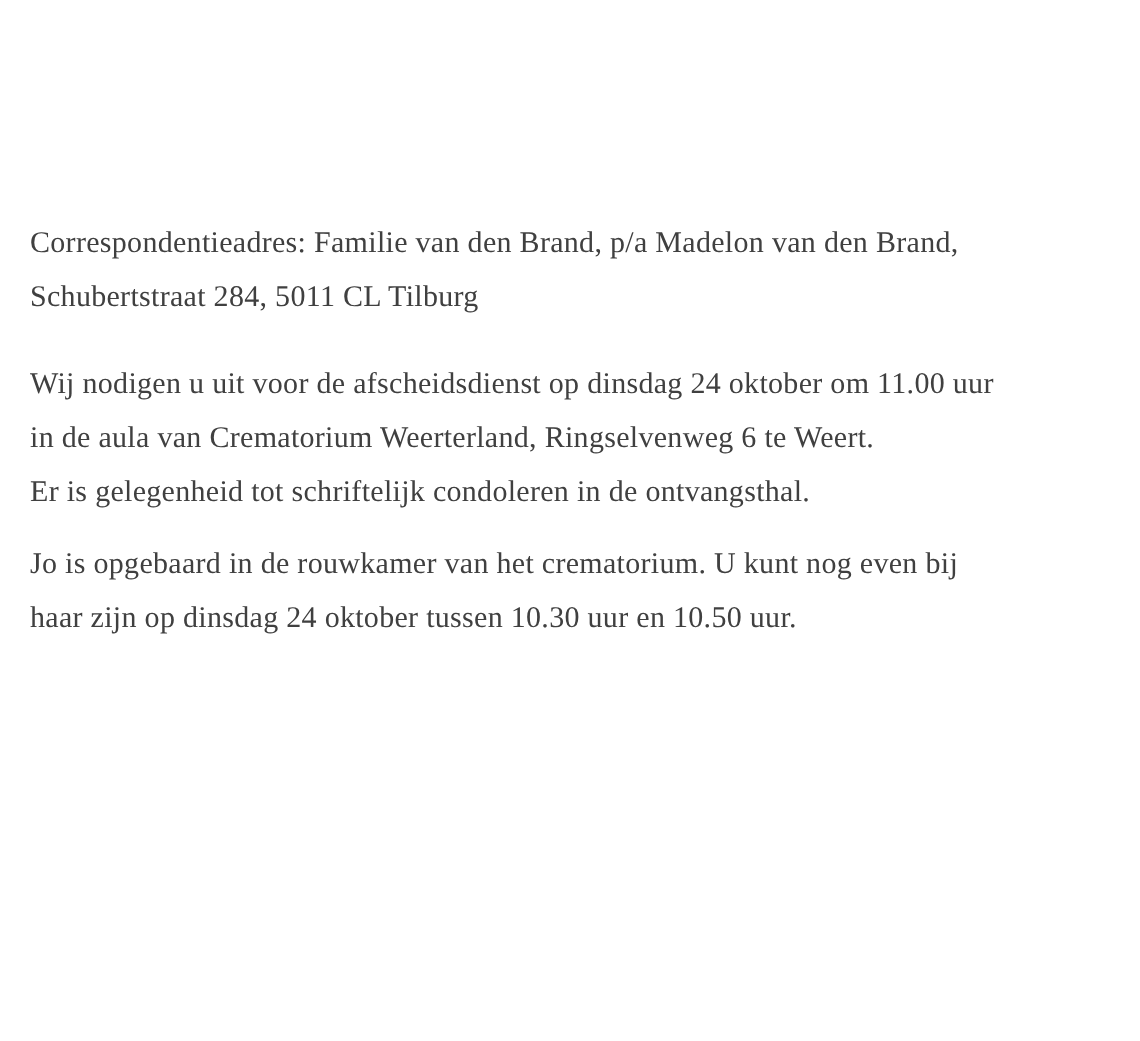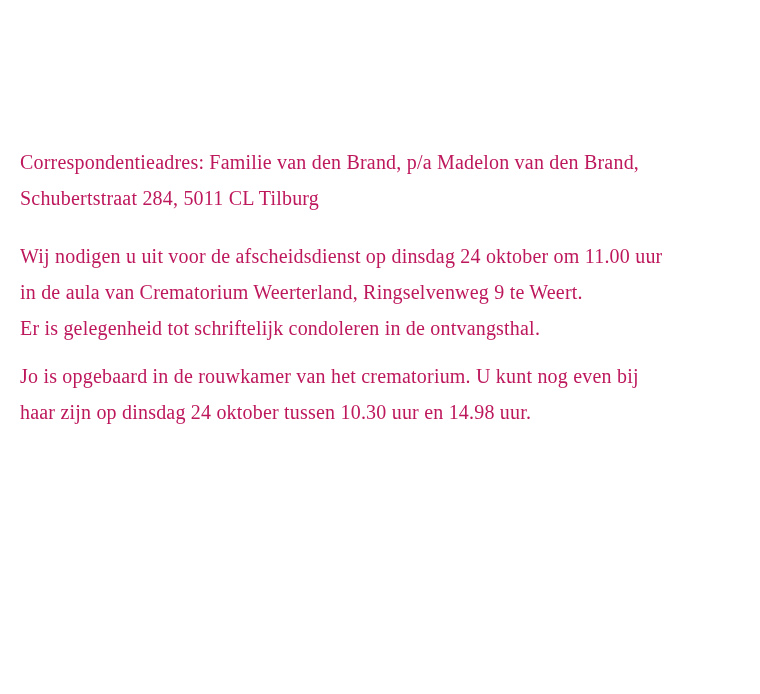--- a/index.html
+++ b/index.html
@@ -12,21 +12,21 @@
     height: 694px;
     overflow: hidden;
     position: relative;
   }
   .page {
     position: relative;
     width: 760px;
     height: 694px;
     background: #ffffff;
     font-family: "Liberation Serif", "DejaVu Serif", serif;
-    color: #be185d;
+    color: #404040;
   }
   .para {
     position: absolute;
     left: 20px;
     right: 18px;
     margin: 0;
     white-space: pre-line;
     font-size: 20px;
     line-height: 36px;
     letter-spacing: 0.2px;
@@ -42,19 +42,19 @@
   }
 </style>
 </head>
 <body>
 
 <div class="page">
   <p class="para para-correspondence">Correspondentieadres: Familie van den Brand, p/a Madelon van den Brand,
 Schubertstraat 284, 5011 CL Tilburg</p>
 
   <p class="para para-invitation">Wij nodigen u uit voor de afscheidsdienst op dinsdag 24 oktober om 11.00 uur
-in de aula van Crematorium Weerterland, Ringselvenweg 9 te Weert.
+in de aula van Crematorium Weerterland, Ringselvenweg 6 te Weert.
 Er is gelegenheid tot schriftelijk condoleren in de ontvangsthal.</p>
 
   <p class="para para-visitation">Jo is opgebaard in de rouwkamer van het crematorium. U kunt nog even bij
-haar zijn op dinsdag 24 oktober tussen 10.30 uur en 14.98 uur.</p>
+haar zijn op dinsdag 24 oktober tussen 10.30 uur en 10.50 uur.</p>
 
 </div>
 
 </body></html>

